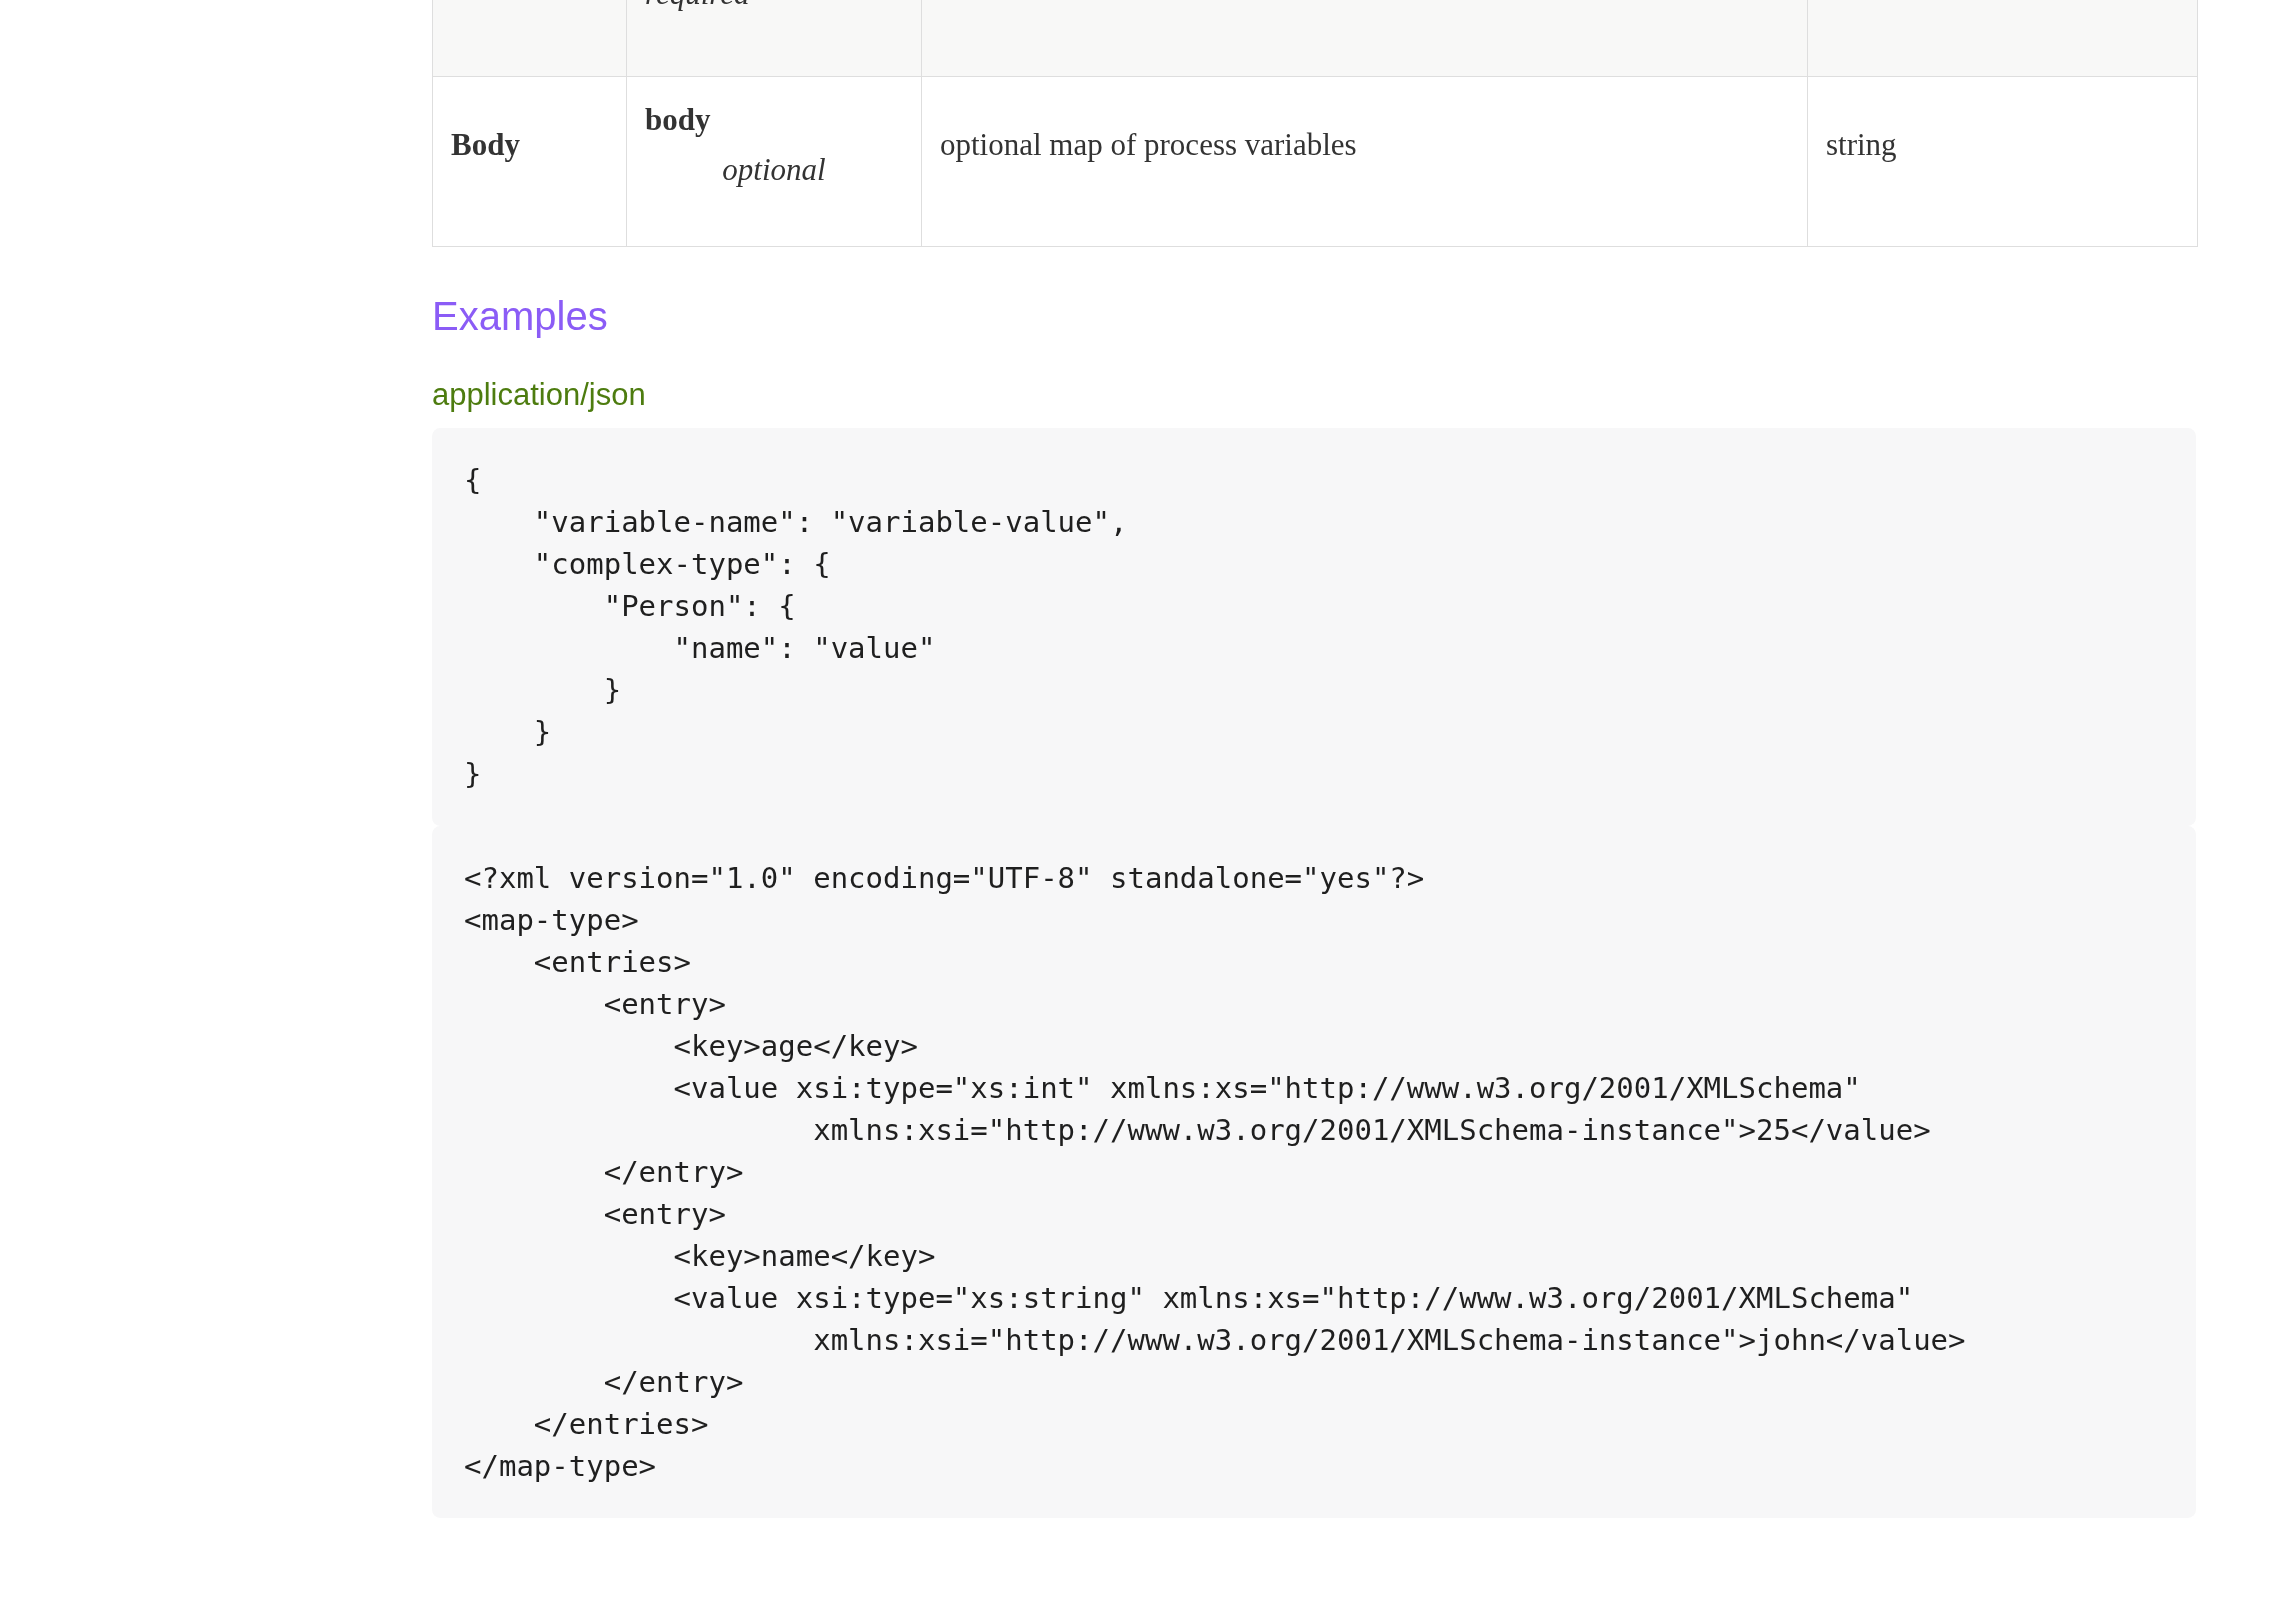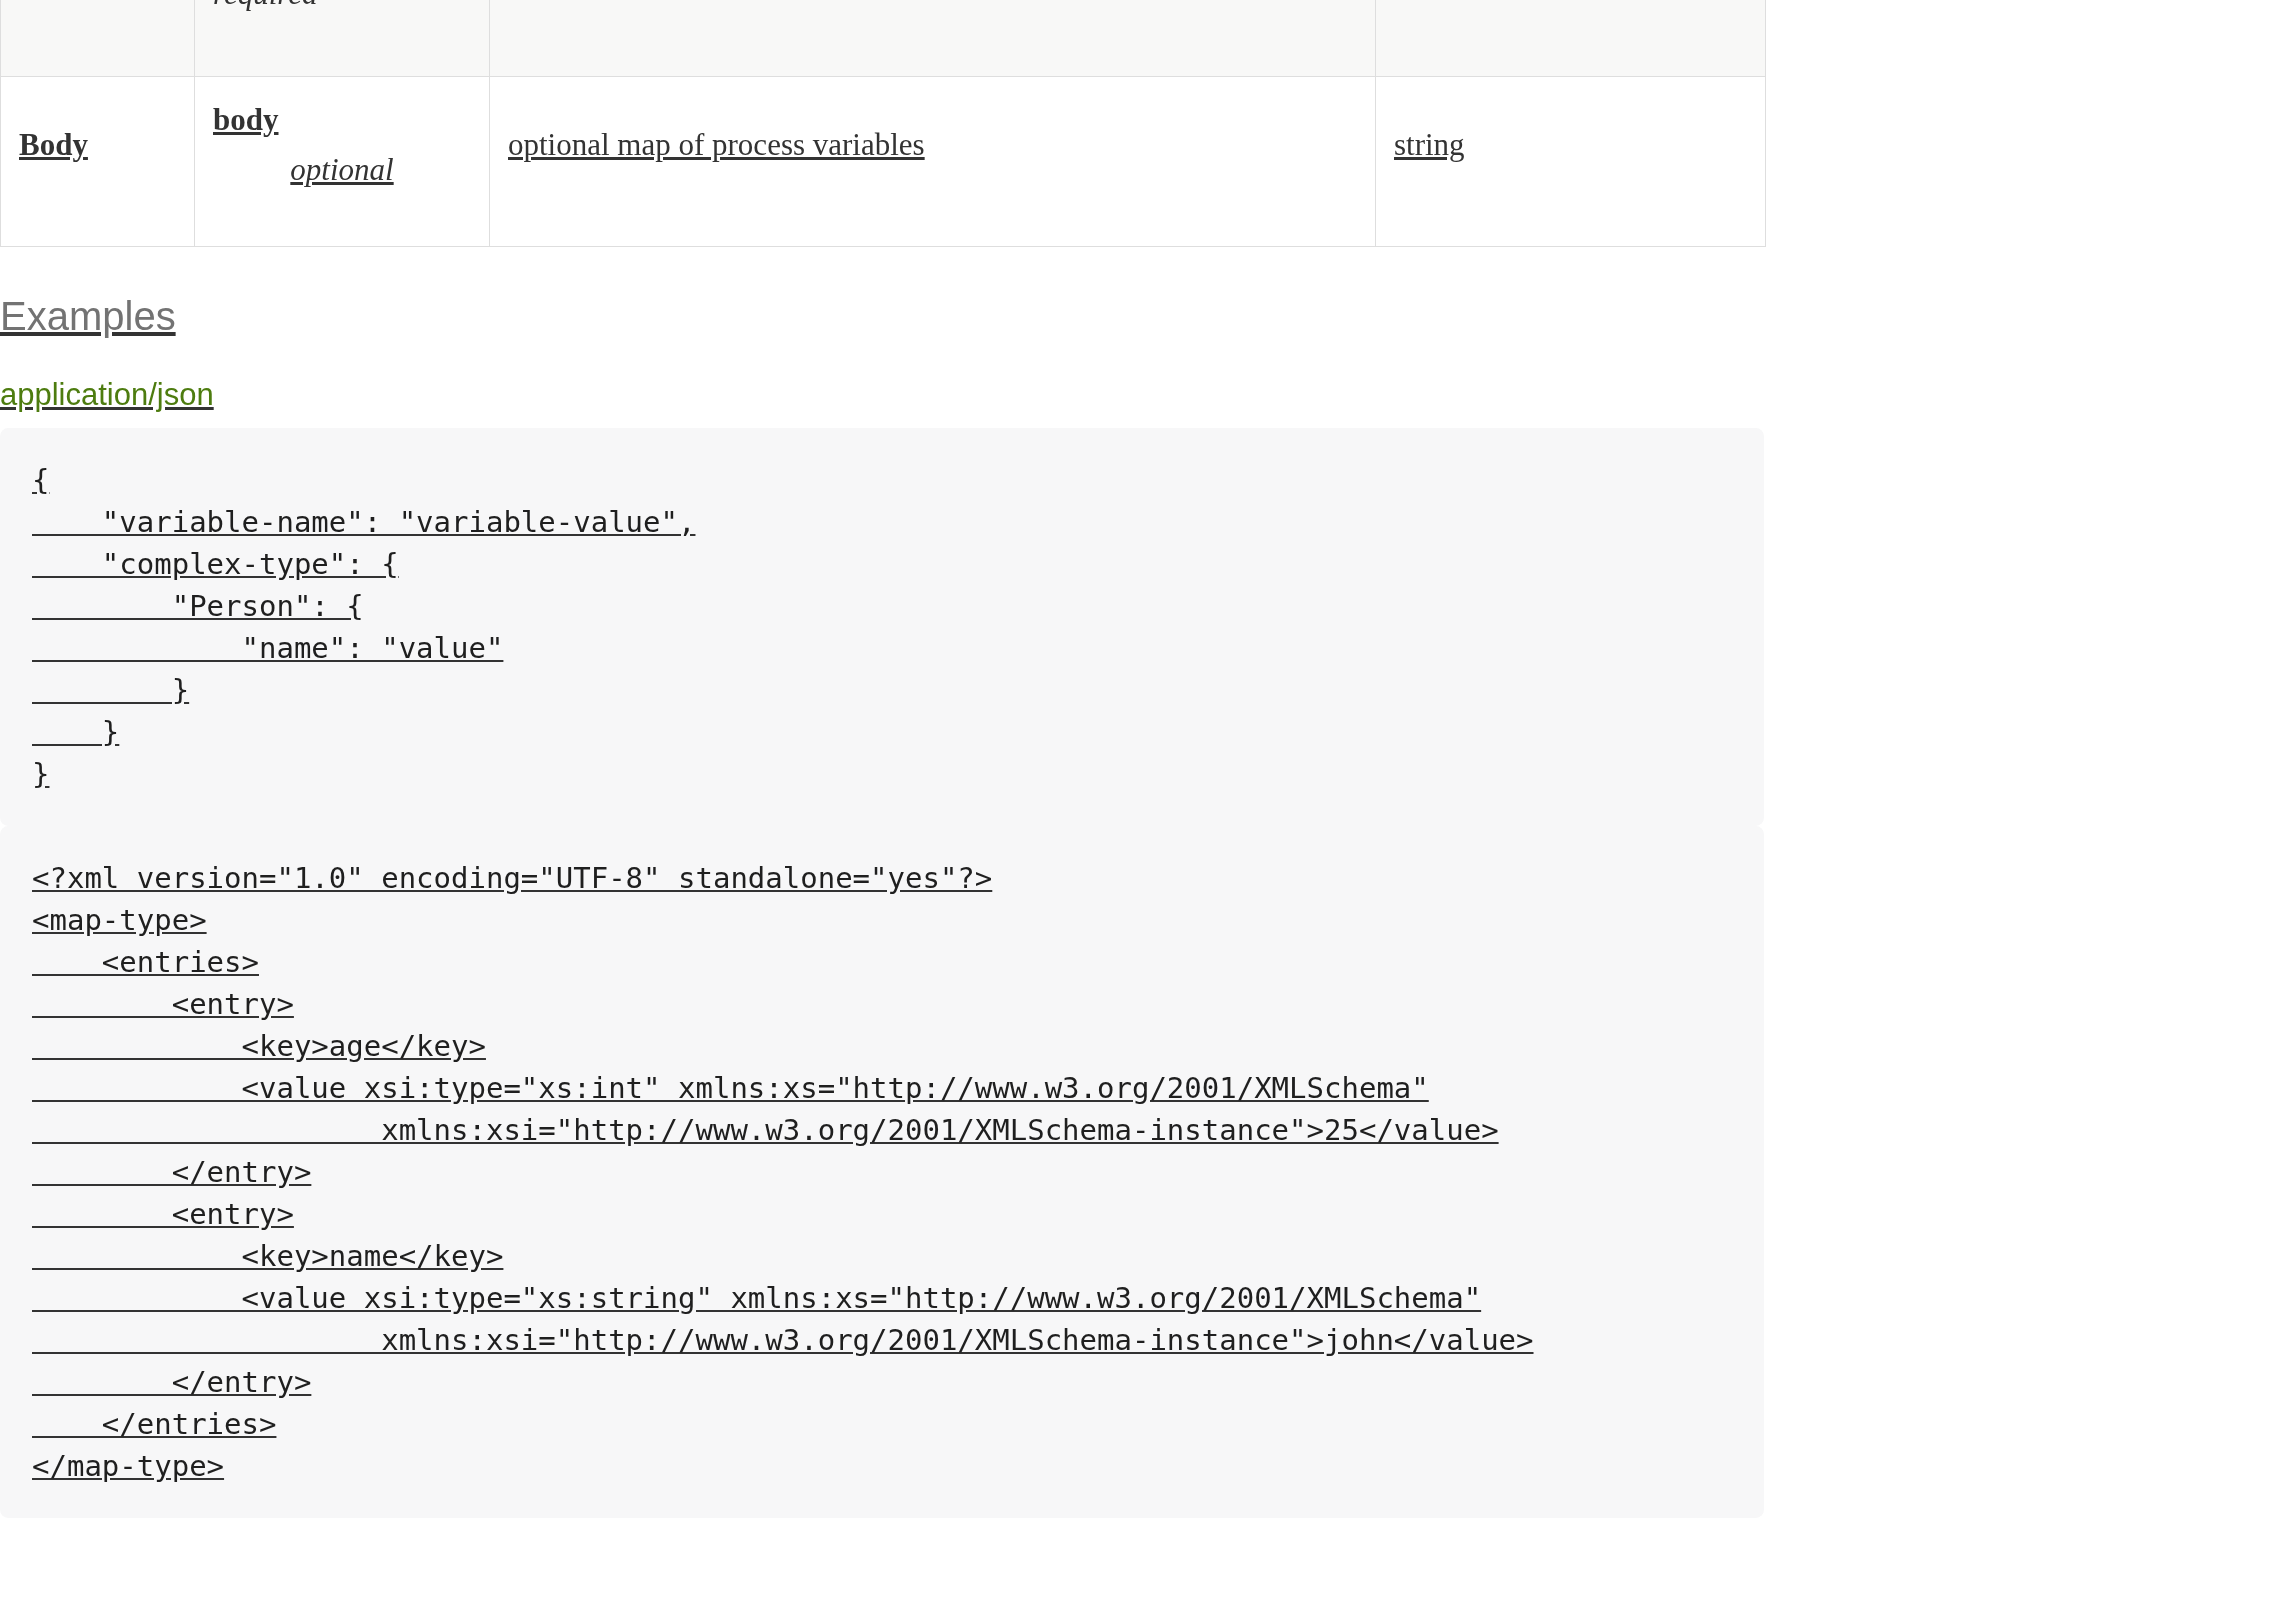--- a/index.html
+++ b/index.html
@@ -7,22 +7,22 @@
   body {
     width: 2269px;
     height: 1622px;
     background: #ffffff;
     overflow: hidden;
     font-family: "Liberation Serif", "DejaVu Serif", serif;
     color: #333333;
   }
   .content {
     position: relative;
+    margin-left: 432px;
     width: 1764px;
-    text-decoration: underline;
   }
 
   
   table.params {
     border-collapse: collapse;
     width: 100%;
     table-layout: fixed;
     font-size: 31px;
   }
   table.params td {
@@ -59,21 +59,21 @@
   .param-flag { font-style: italic; text-align: center; }
   td p { margin: 0; }
 
   
   h3.sect-title {
     margin: 45px 0 0 0;
     font-family: "Liberation Sans", sans-serif;
     font-weight: 300;
     font-size: 40px;
     line-height: 1.2;
-    color: #737373;
+    color: #8b5cf6;
   }
   h4.mime-title {
     margin: 36px 0 14.5px 0;
     font-family: "Liberation Sans", sans-serif;
     font-weight: 300;
     font-size: 31px;
     line-height: 1.2;
     color: #4d7c0f;
   }
   h4.mime-title.second { margin-top: 44px; margin-bottom: 13.6px; }

